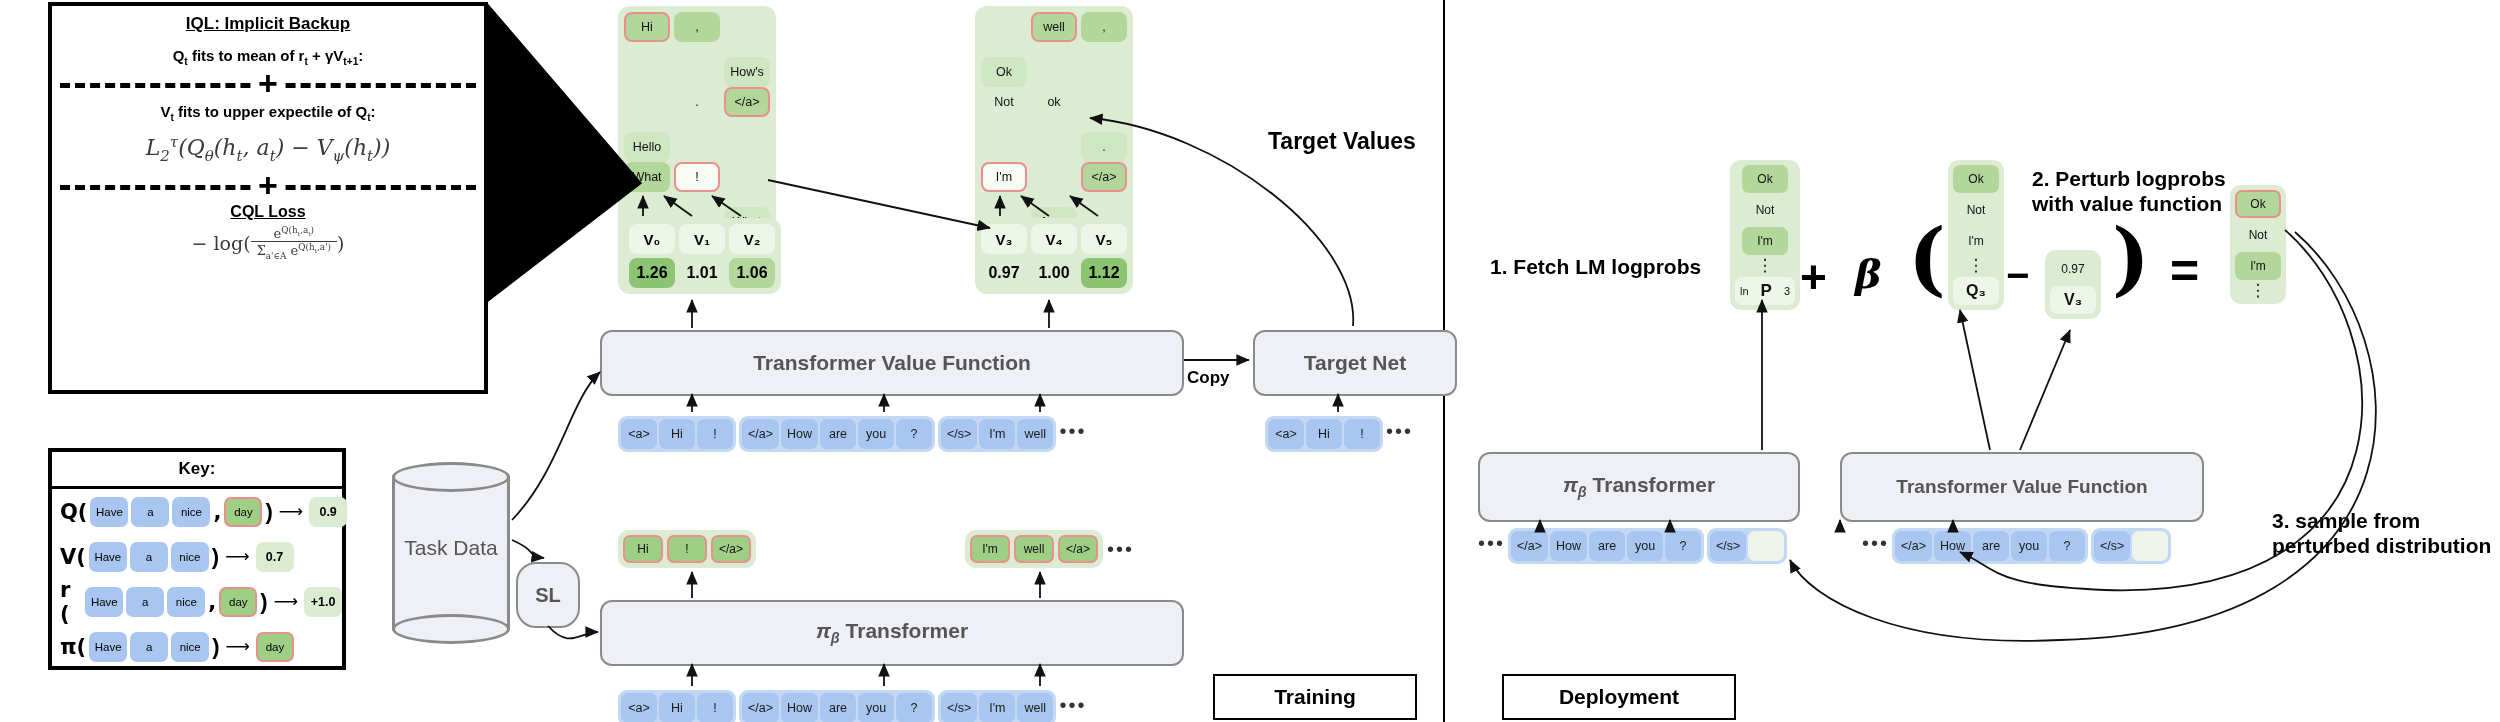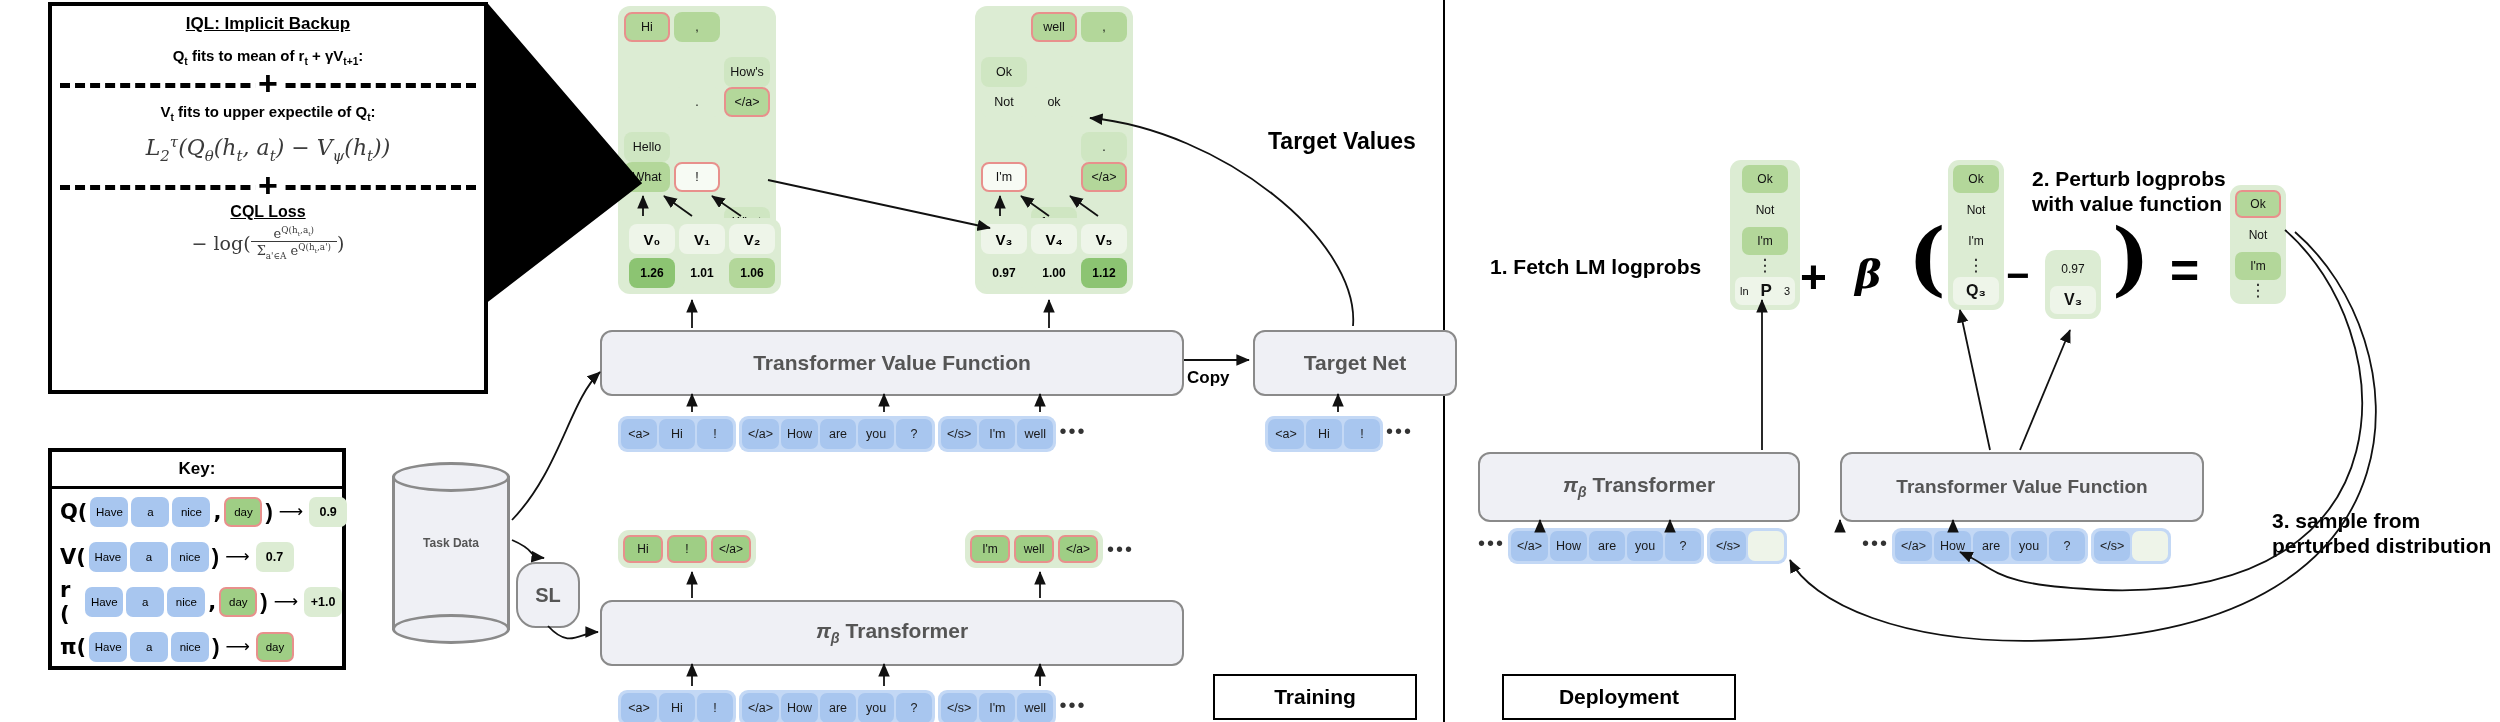--- a/index.html
+++ b/index.html
@@ -38,21 +38,21 @@
   .qcell.selempty{background:#f7fbf4;border:2.5px solid #e8908c;}
   .qcell.lbl{background:#eef5e9;font-weight:bold;font-size:15px;}
   .qdotsrow{display:grid;grid-template-columns:repeat(3,46px);gap:4px;}
   .qdot{display:flex;align-items:center;justify-content:center;font-size:16px;height:18px;line-height:9px;}
   
   .vblock{position:absolute;background:#dcecd3;border-radius:12px;padding:6px;}
   .vrow{display:grid;grid-template-columns:repeat(3,46px);gap:4px;}
   .vcell{height:30px;border-radius:8px;display:flex;align-items:center;justify-content:center;
          font-size:12.5px;box-sizing:border-box;}
   .vcell.lbl{background:#eef5e9;font-weight:bold;font-size:15px;}
-  .vcell.num{background:#dcecd3;font-size:12px;font-weight:600;}
+  .vcell.num{background:#dcecd3;font-size:16px;font-weight:600;}
   .vcell.num.hi{background:#8cc472;}
   .vcell.num.mid{background:#b3d79a;}
   
   .module{position:absolute;background:#eff0f5;border:2.5px solid #8a8a8a;border-radius:12px;
           display:flex;align-items:center;justify-content:center;
           font-size:21px;font-weight:bold;color:#555;}
   .module.small{font-size:19px;}
   
   .lab{position:absolute;font-weight:bold;}
   .boxlabel{position:absolute;border:2.5px solid #000;background:#fff;
@@ -87,21 +87,21 @@
   .karrow{font-size:17px;padding:0 3px;}
   
   #task-data{position:absolute;left:392px;top:462px;width:118px;height:182px;}
   #task-data .body{position:absolute;left:0;top:14px;width:100%;height:154px;
      background:#eff0f5;border-left:3px solid #8a8a8a;border-right:3px solid #8a8a8a;box-sizing:border-box;}
   #task-data .top{position:absolute;left:0;top:0;width:100%;height:30px;
      background:#eff0f5;border:3px solid #8a8a8a;border-radius:50%;box-sizing:border-box;}
   #task-data .bot{position:absolute;left:0;top:152px;width:100%;height:30px;
      background:#eff0f5;border:3px solid #8a8a8a;border-radius:50%;box-sizing:border-box;}
   #task-data .cap{position:absolute;left:0;top:74px;width:100%;text-align:center;
-     font-size:12px;font-weight:bold;color:#555;}
+     font-size:21px;font-weight:normal;color:#555;}
   #sl-box{position:absolute;left:516px;top:562px;width:60px;height:62px;
      background:#eff0f5;border:2.5px solid #8a8a8a;border-radius:20px;
      display:flex;align-items:center;justify-content:center;font-size:20px;font-weight:bold;color:#555;}
   
   .mathglyph{position:absolute;font-weight:bold;}
   svg.ovl{position:absolute;left:0;top:0;width:2500px;height:722px;pointer-events:none;}
   .divider{position:absolute;left:1443px;top:0;width:0;height:722px;border-left:2px solid #000;}
 </style>
 </head>
 <body>

